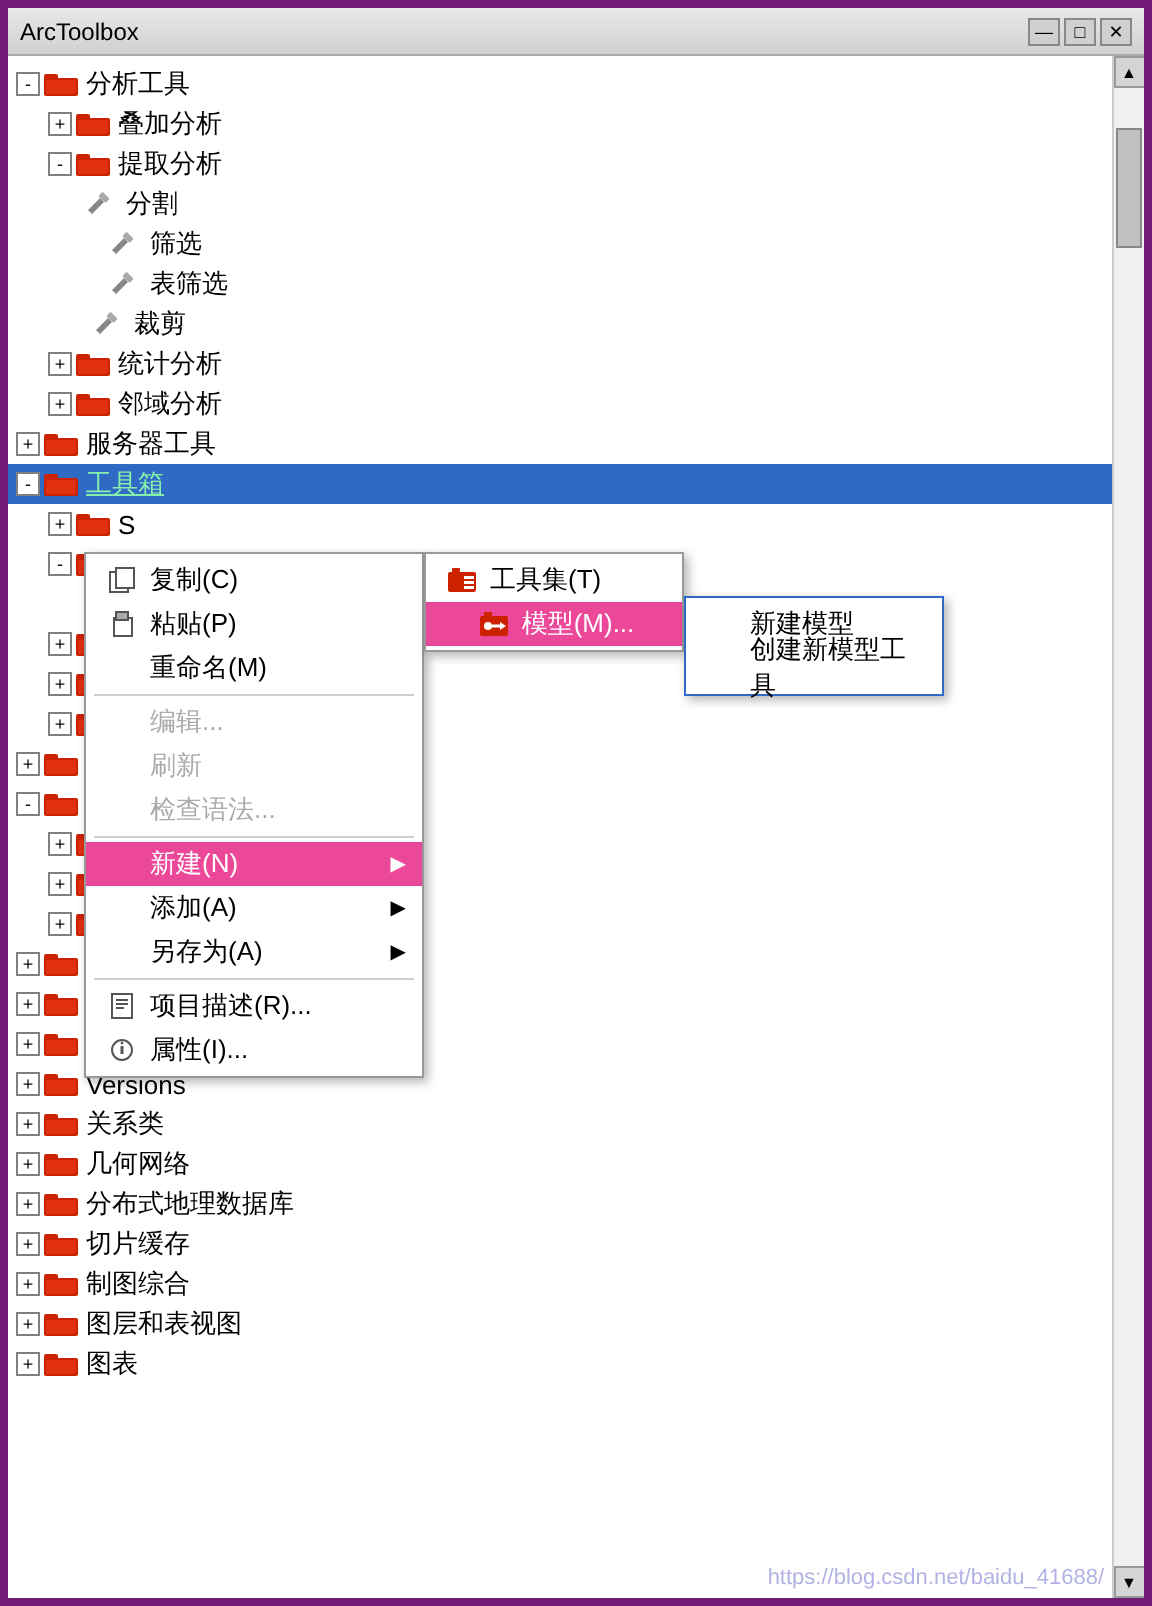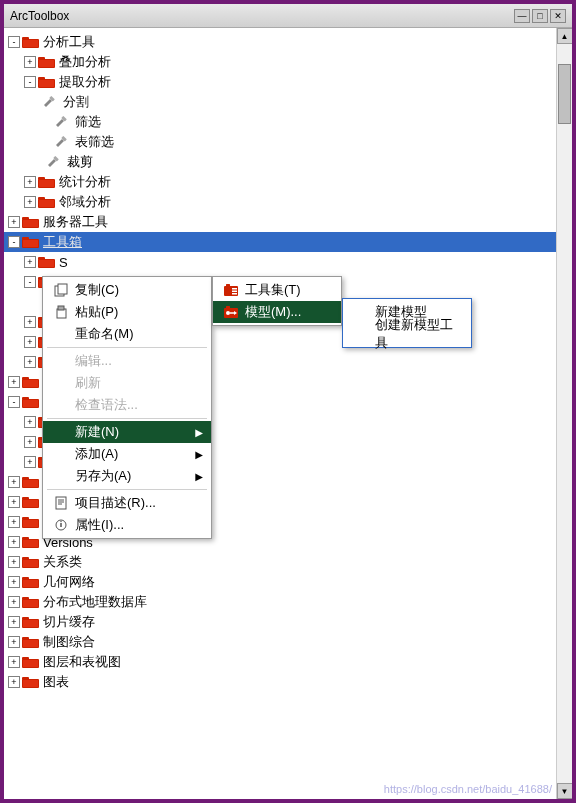--- a/index.html
+++ b/index.html
@@ -200,22 +200,23 @@
       border: 1px solid #316ac5;
       box-shadow: 2px 2px 5px rgba(0,0,0,0.3);
       z-index: 102;
       padding: 2px 0;
     }
     .submenu-model .menu-item {
       height: 22px;
     }
     
     .menu-item.highlighted {
-      background: #14532d;
+      background: #ec4899;
       color: #fff;
+      justify-content: center;
     }
     
     .overlay-text {
       position: absolute;
       top: 318px;
       left: 160px;
       color: #316ac5;
       font-size: 13px;
       z-index: 5;
       pointer-events: none;
@@ -360,21 +361,21 @@
           </div>
           <div class="tree-item selected" style="padding-left: 4px;">
             <div class="expand-btn">-</div>
             <span style="display: inline-flex; align-items: center; margin-right: 3px; width: 18px; height: 14px; flex-shrink: 0;">
               <svg width="18" height="14" viewBox="0 0 18 14">
                 <rect x="0" y="4" width="17" height="9" rx="1" fill="#cc2200"></rect>
                 <rect x="0" y="2" width="7" height="3" rx="1" fill="#cc2200"></rect>
                 <rect x="1" y="5" width="15" height="7" rx="0.5" fill="#e03010"></rect>
               </svg>
             </span>
-            <span class="item-label" style="color: #e5e5e5; text-decoration: underline;">工具箱</span>
+            <span class="item-label" style="color: #86efac; text-decoration: underline;">工具箱</span>
           </div>
           <div class="tree-item" style="padding-left: 20px;">
             <div class="expand-btn">+</div>
             <span style="display: inline-flex; align-items: center; margin-right: 3px; width: 18px; height: 14px; flex-shrink: 0;">
               <svg width="18" height="14" viewBox="0 0 18 14">
                 <rect x="0" y="4" width="17" height="9" rx="1" fill="#cc2200"></rect>
                 <rect x="0" y="2" width="7" height="3" rx="1" fill="#cc2200"></rect>
                 <rect x="1" y="5" width="15" height="7" rx="0.5" fill="#e03010"></rect>
               </svg>
             </span>

